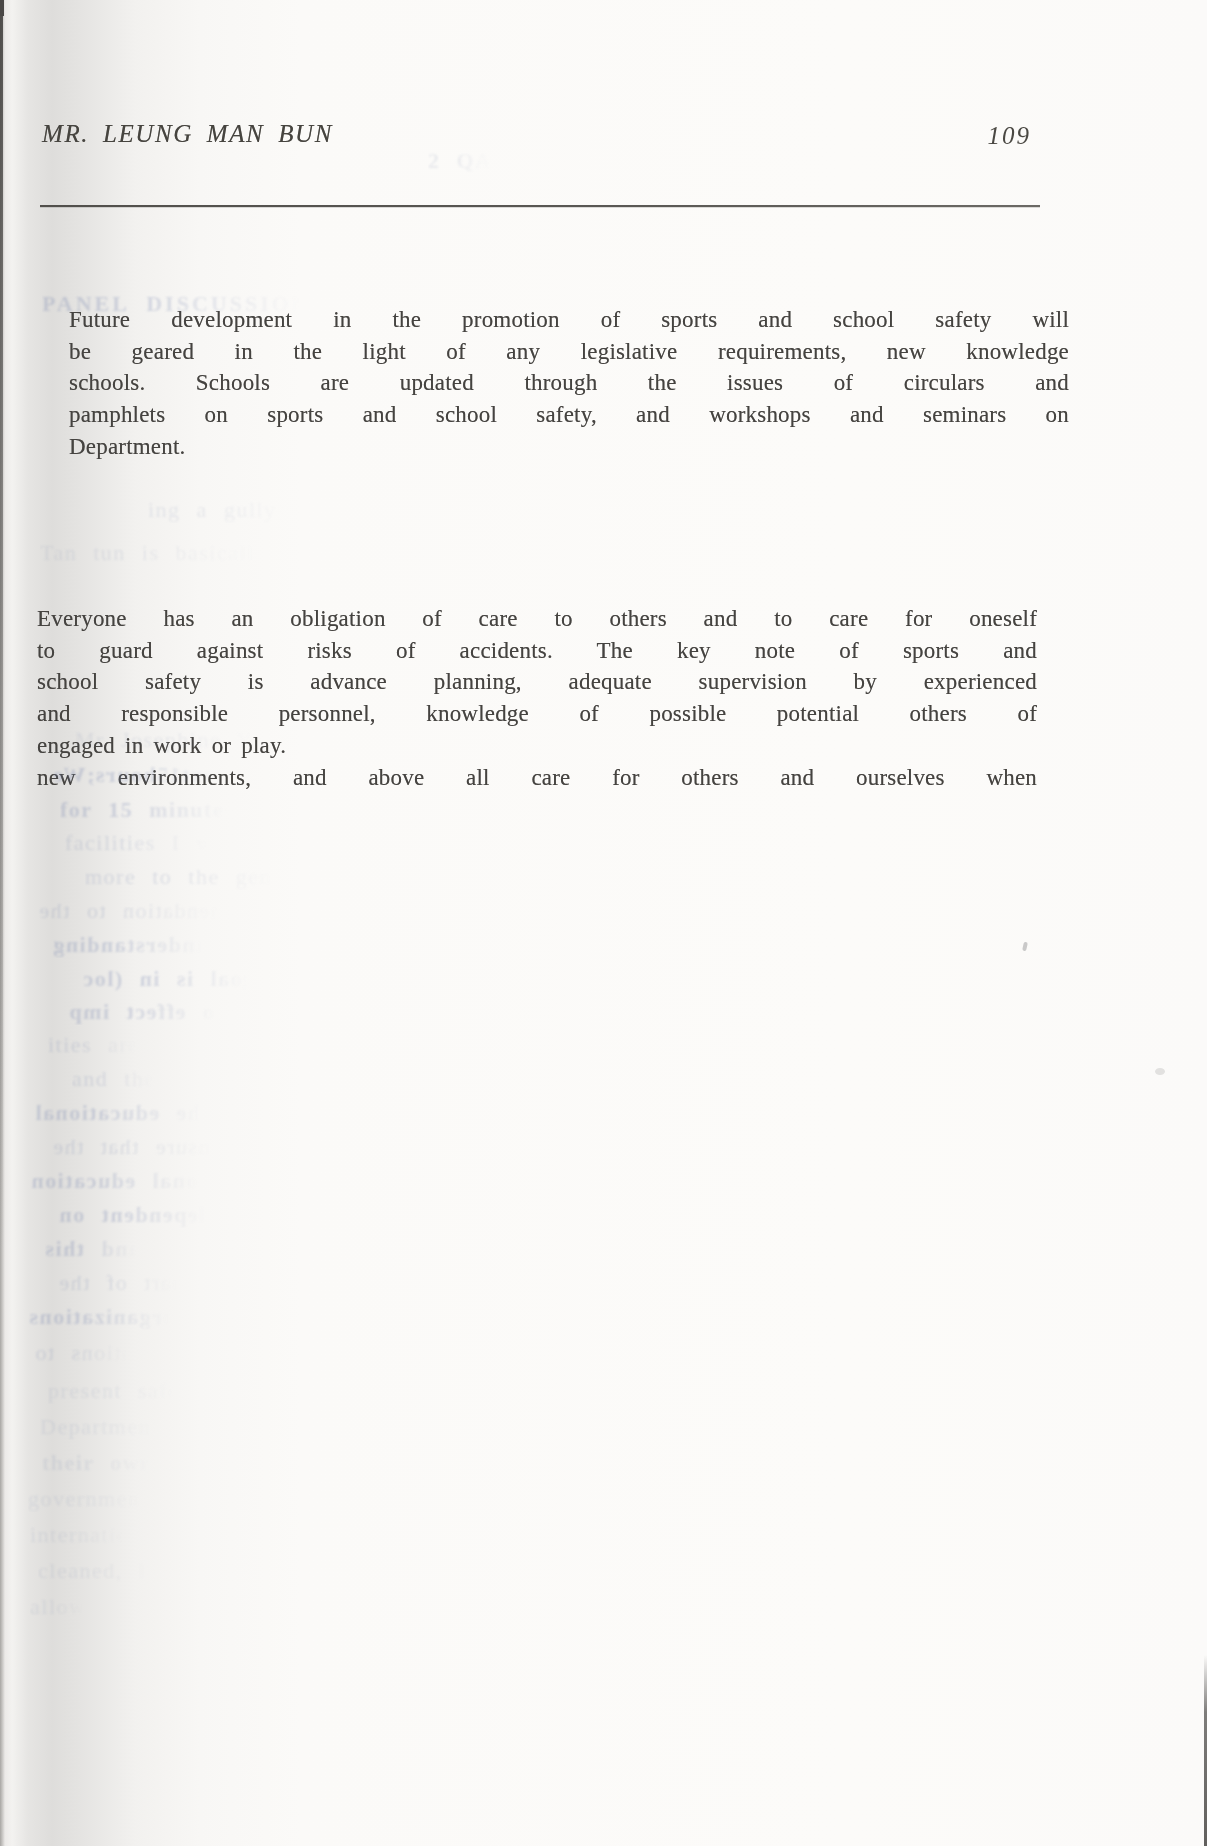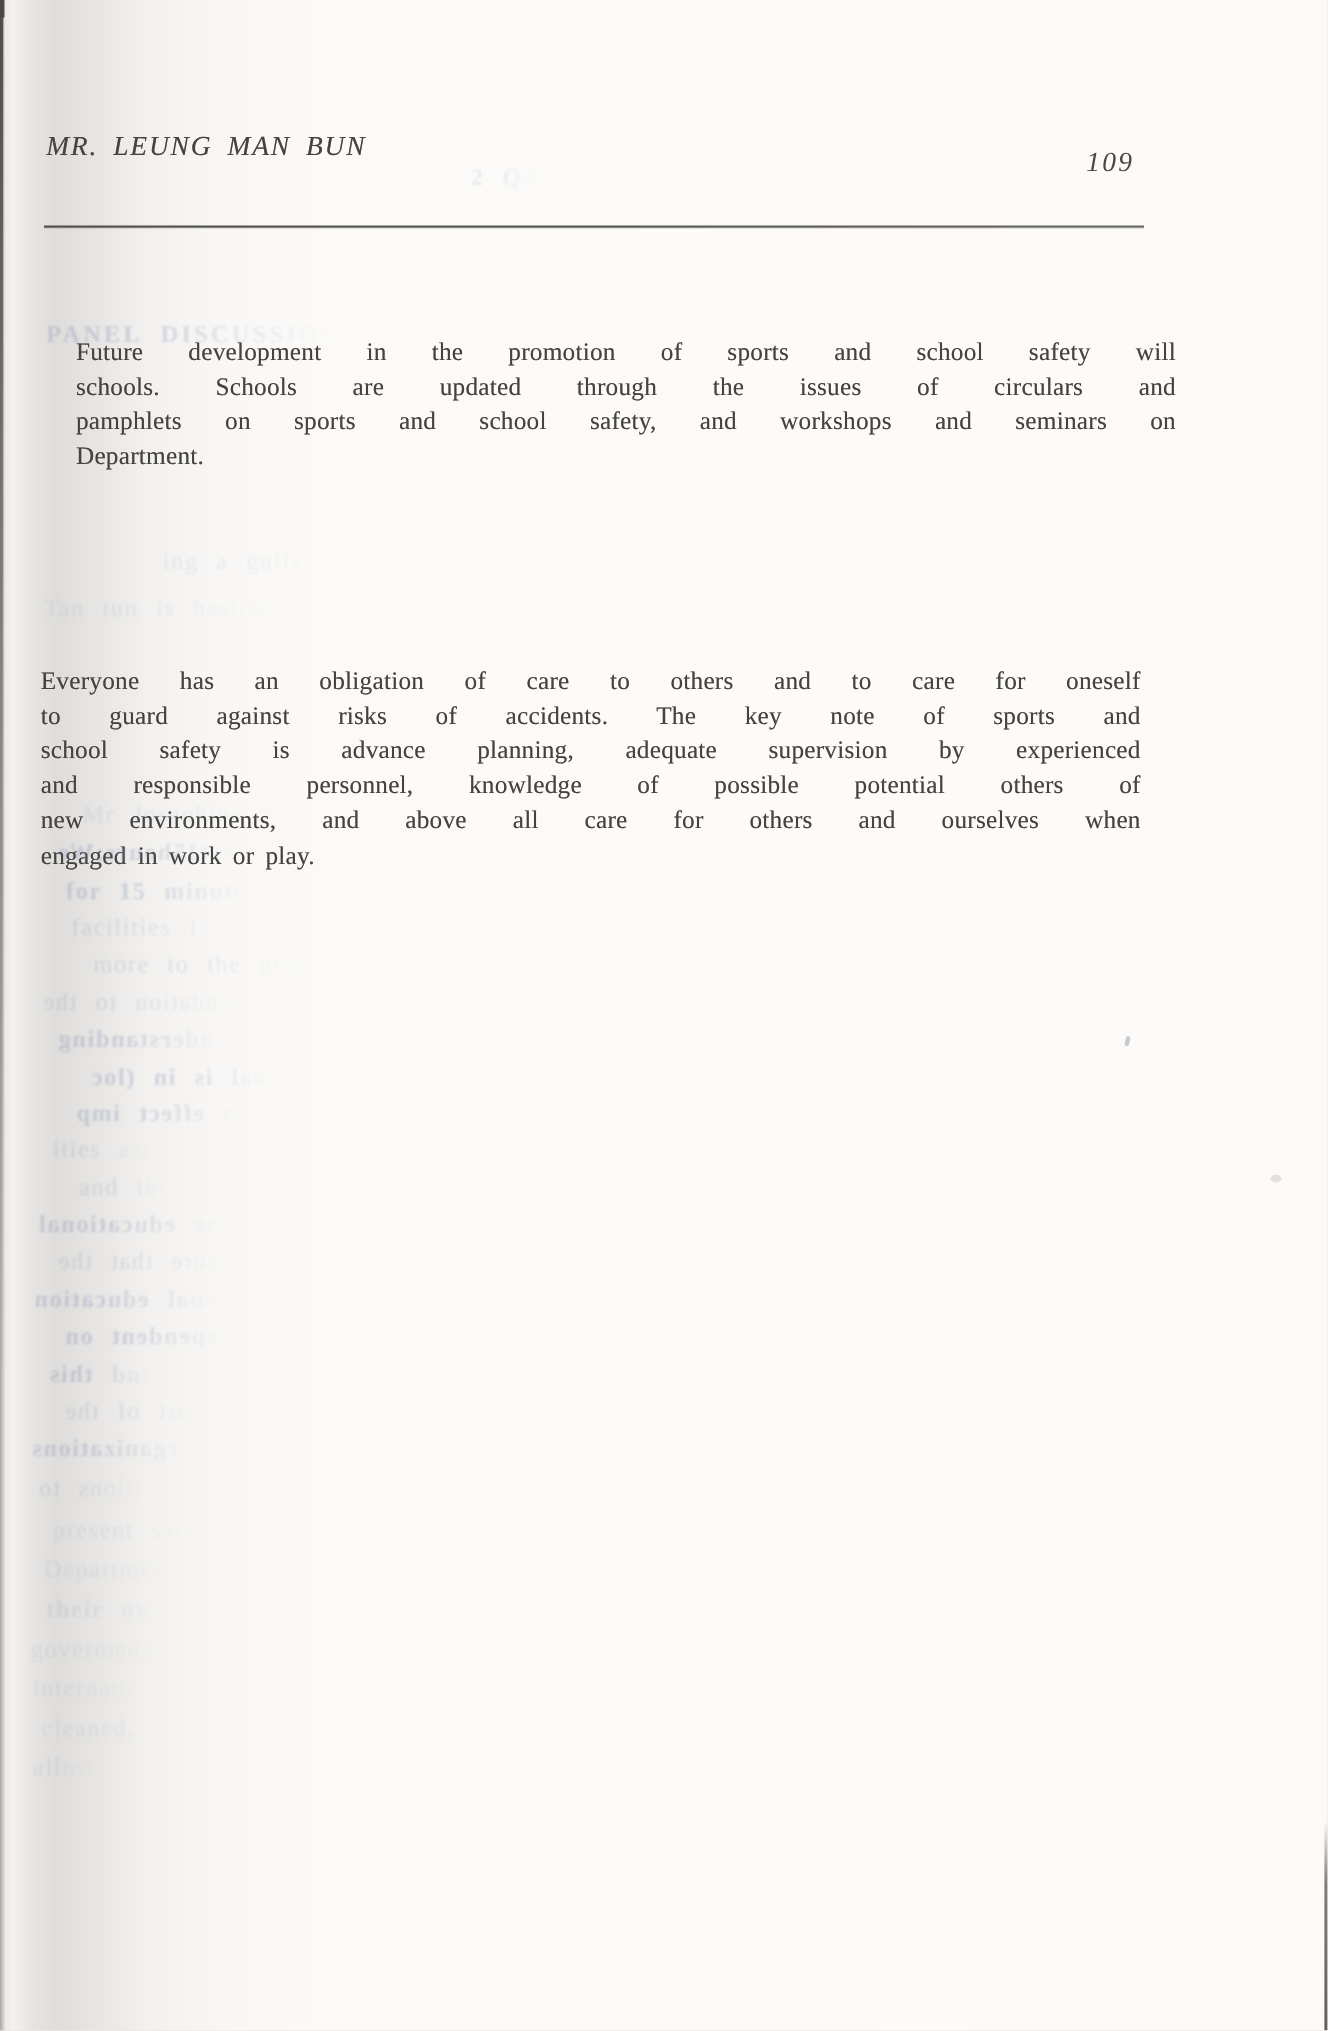--- a/index.html
+++ b/index.html
@@ -30,21 +30,21 @@
   .running-head {
     position: absolute; left: 40px; top: 120px; width: 995px; height: 36px;
   }
   .head-title {
     position: absolute; left: 2px; top: 0;
     font-style: italic; font-size: 25px; letter-spacing: 1.6px;
     word-spacing: 6px; color: #46443f;
     text-shadow: 0 0 0.5px rgba(70,68,63,.55);
   }
   .page-num {
-    position: absolute; right: 4px; top: 14px;
+    position: absolute; right: 4px; top: 2px;
     font-style: italic; font-size: 25px; letter-spacing: 2px; color: #4a4843;
   }
   .rule {
     position: absolute; left: 40px; top: 205px; width: 1000px; height: 2px;
     background: linear-gradient(to right, #514f4b, #5a5854 60%, #6b6965);
     box-shadow: 0 1px 0 rgba(120,118,114,.25);
   }
   .para {
     position: absolute; left: 37px; width: 1000px;
     font-size: 23px; line-height: 31.7px; color: #454340;
@@ -88,32 +88,33 @@
   <div class="edge-right"></div>
 
   <header class="running-head">
     <span class="head-title">MR. LEUNG MAN BUN</span>
     <span class="page-num">109</span>
   </header>
   <div class="rule"></div>
 
   <section class="para p1">
     <div class="line">Future development in the promotion of sports and school safety will</div>
+    <div class="line">be geared in the light of any legislative requirements, new knowledge</div>
     <div class="line">schools.  Schools are updated through the issues of circulars and</div>
     <div class="line">pamphlets on sports and school safety, and workshops and seminars on</div>
     <div class="line last">Department.</div>
   </section>
 
   <section class="para p2">
     <div class="line">Everyone has an obligation of care to others and to care for oneself</div>
     <div class="line">to guard against risks of accidents.  The key note of sports and</div>
     <div class="line">school safety is advance planning, adequate supervision by experienced</div>
     <div class="line">and responsible personnel, knowledge of possible potential others of</div>
+    <div class="line last">engaged in work or play.</div>
     <div class="line">new environments, and above all care for others and ourselves when</div>
-    <div class="line last">engaged in work or play.</div>
   </section>
 
   <div>
     <div class="ghost faint b" style="top:148px;left:428px">2 QA</div>
     <div class="ghost b" style="top:291px;left:42px;letter-spacing:3px">PANEL DISCUSSION</div>
     <div class="ghost faint" style="top:497px;left:148px">ing a  gully t</div>
     <div class="ghost faint" style="top:540px;left:40px">Tan tun is basically</div>
     <div class="ghost faint" style="top:727px;left:75px">Mr  Josephine  Ye</div>
     <div class="ghost b m" style="top:762px;left:52px">next15hours;We</div>
     <div class="ghost b" style="top:797px;left:60px">for 15 minutes</div>

